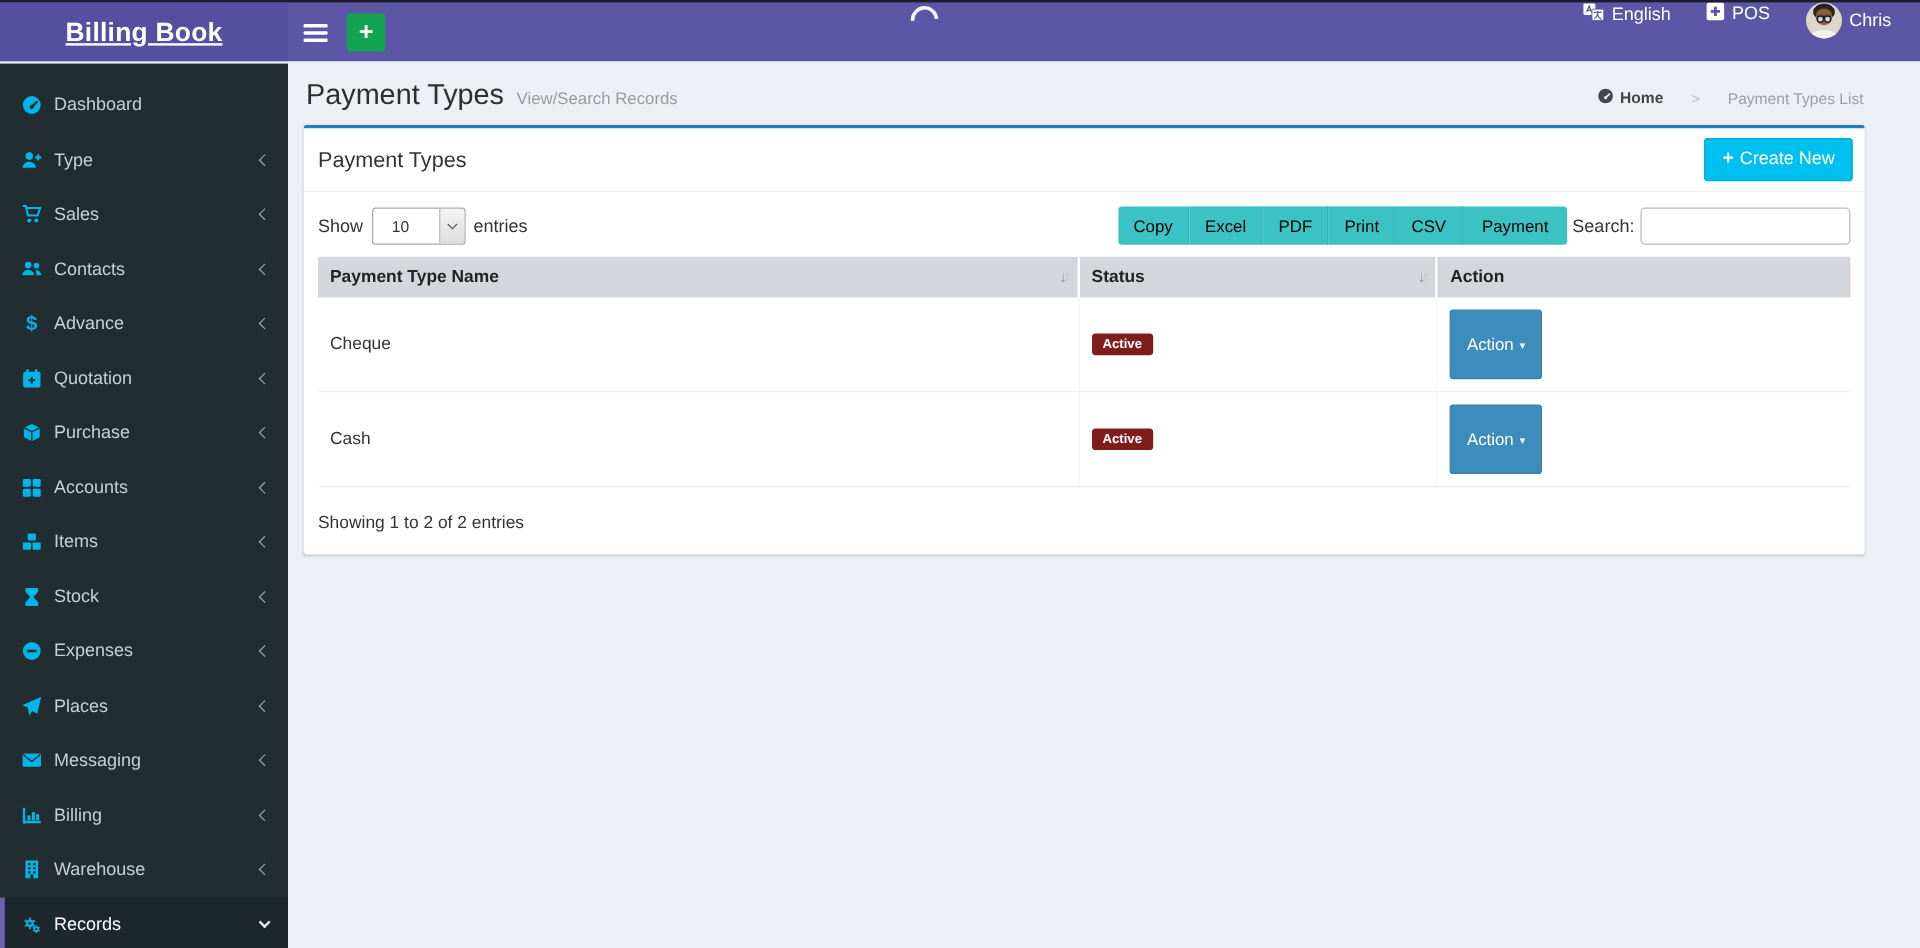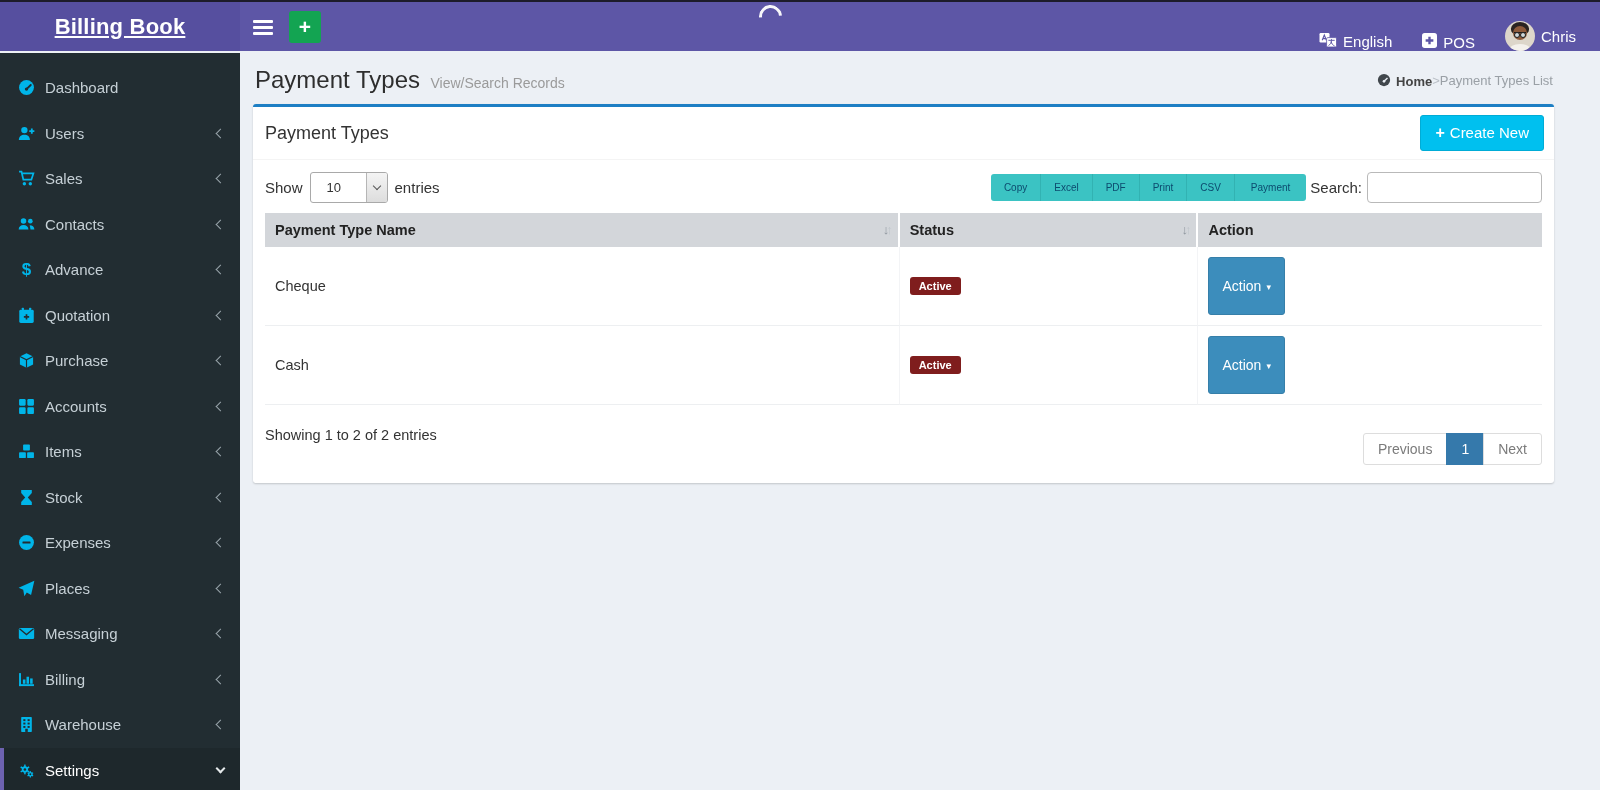--- a/index.html
+++ b/index.html
@@ -17,21 +17,21 @@
   .hamburger { width:20px; height:14px; position:relative; cursor:pointer; margin-right:16px; }
   .hamburger span, .hamburger span::before, .hamburger span::after {
       display:block; position:absolute; width:20px; height:3px; background:#fff; content:""; border-radius:1px; }
   .hamburger span { top:6px; }
   .hamburger span::before { top:-6px; } .hamburger span::after { top:6px; }
   .quick-add { width:32px; height:32px; background:#13a452; border:none; border-radius:3px;
                color:#fff; font-size:21px; font-weight:bold; line-height:28px; cursor:pointer; }
   .spinner { position:absolute; left:519px; top:3px; width:23px; height:23px; border-radius:50%;
              border:3px solid transparent; border-top-color:#fff; border-right-color:#fff;
              transform:rotate(-50deg); opacity:.95; }
-  .nav-right { display:flex; align-items:flex-end; gap:30px; padding-right:24px; color:#fff; font-size:15px; }
+  .nav-right { display:flex; align-items:flex-start; gap:30px; padding-right:24px; color:#fff; font-size:15px; }
   .nav-item { display:flex; align-items:center; gap:6px; cursor:pointer; }
   .avatar { width:30px; height:30px; border-radius:50%; background:#ddd6ca; position:relative; overflow:hidden; }
   .avatar .hair { position:absolute; top:1px; left:6px; width:18px; height:13px; border-radius:50% 50% 40% 40%; background:#2a2320; }
   .avatar .face { position:absolute; top:5px; left:8px; width:14px; height:14px; border-radius:50%; background:#8d5a3b; }
   .avatar .glasses { position:absolute; top:11px; left:9px; width:12px; height:4px;
                      border-top:1px solid #1c1c1c; }
   .avatar .glasses::before, .avatar .glasses::after { content:""; position:absolute; top:-1px; width:4px; height:4px;
                      border:1px solid #1c1c1c; border-radius:50%; background:#cfd8da; }
   .avatar .glasses::before { left:0; } .avatar .glasses::after { right:0; }
   .avatar .shoulders { position:absolute; bottom:-5px; left:4px; width:22px; height:12px;
@@ -49,21 +49,21 @@
   .dollar { color:#00b5e9; font-weight:bold; font-size:17px; width:17px; margin-right:10px; text-align:center; }
   .chev { width:7px; height:7px; display:inline-block; }
   .chev-left { border-top:1.5px solid #99a5ab; border-left:1.5px solid #99a5ab; transform:rotate(-45deg); }
   .chev-down { border-right:2px solid #e4e8ea; border-bottom:2px solid #e4e8ea; transform:rotate(45deg); margin-top:-3px; }
 
   
   .content { position:absolute; top:53px; left:240px; right:0; bottom:0; background:#ecf0f5; }
   .content-header { display:flex; justify-content:space-between; align-items:flex-end; padding:13px 15px 10px 15px; }
   .page-title { font-size:24px; font-weight:500; color:#2e2e2e; }
   .page-subtitle { font-size:14px; color:#9a9a9a; font-weight:400; margin-left:6px; }
-  .breadcrumb { font-size:13px; color:#9aa0a6; display:flex; align-items:flex-start; gap:0; padding-bottom:4px; padding-right:32px; }
+  .breadcrumb { font-size:13px; color:#9aa0a6; display:flex; align-items:flex-end; gap:23px; padding-bottom:4px; padding-right:32px; }
   .breadcrumb .home { color:#444; font-weight:bold; display:flex; align-items:center; gap:5px; cursor:pointer; }
   .breadcrumb .sep { color:#b9bfc6; }
 
   
   .box { margin:0 46px 0 13px; background:#fff; border-top:3px solid #1d7fc4; border-radius:3px;
          box-shadow:0 1px 2px rgba(0,0,0,.18); }
   .box-header { display:flex; justify-content:space-between; align-items:center; padding:8px 10px 8px 12px;
                 border-bottom:1px solid #f4f4f4; }
   .box-title { font-size:18px; color:#333; font-weight:500; }
   .btn-create { background:#00c0ef; color:#fff; border:1px solid #00acd6; border-radius:3px;
@@ -76,22 +76,22 @@
   .length-ctl { display:flex; align-items:center; gap:7px; font-size:15px; color:#333; }
   .fake-select { display:inline-flex; width:78px; height:31px; border:1px solid #a9a9a9; border-radius:3px;
                  background:#fff; overflow:hidden; cursor:pointer; }
   .fake-select .val { flex:1; font-size:13px; line-height:29px; padding-left:16px; color:#333; }
   .fake-select .arrow { width:21px; background:linear-gradient(#f4f4f4,#ddd); border-left:1px solid #b6b6b6;
                  display:flex; align-items:center; justify-content:center; }
   .fake-select .arrow i { width:6px; height:6px; border-right:1.5px solid #555; border-bottom:1.5px solid #555;
                  transform:rotate(45deg); margin-top:-3px; }
   .toolbar-right { display:flex; align-items:center; }
   .btn-group { display:flex; }
-  .btn-export { background:#3bc3c3; color:#0c4a6e; border:none; border-right:1px solid #32b2b2;
-                font-size:10px; padding:8px 13px; cursor:pointer; font-family:inherit; }
+  .btn-export { background:#3bc3c3; color:#000000; border:none; border-right:1px solid #32b2b2;
+                font-size:14px; padding:8px 13px; cursor:pointer; font-family:inherit; }
   .btn-group .btn-export:first-child { border-radius:3px 0 0 3px; }
   .btn-group .btn-export:last-child { border-radius:0 3px 3px 0; border-right:none; padding:8px 16px; }
   .search-ctl { display:flex; align-items:center; margin-left:4px; }
   .search-ctl label { font-size:15px; color:#333; margin-right:5px; }
   .search-ctl input { width:175px; height:31px; border:1px solid #b9b9b9; border-radius:4px;
                  padding:0 8px; font-size:14px; font-family:inherit; outline:none; }
 
   
   table.dt { width:100%; border-collapse:separate; border-spacing:0; }
   table.dt thead th { background:#d3d6da; text-align:left; font-size:14.5px; font-weight:bold; color:#222;
@@ -179,21 +179,21 @@
         <span class="lbl">Dashboard</span>
       </li>
       <li>
         <span class="icn">
             <svg viewBox="0 0 16 16" fill="#00b5e9">
               <circle cx="6" cy="4.8" r="3"></circle>
               <path d="M.8 14c0-3 2.3-4.8 5.2-4.8s5.2 1.8 5.2 4.8z"></path>
               <path d="M10.6 5.8h4.8M13 3.4v4.8" stroke="#00b5e9" stroke-width="1.7" fill="none"></path>
             </svg>
           </span>
-        <span class="lbl">Users</span>
+        <span class="lbl">Type</span>
         <span class="chev chev-left"></span>
       </li>
       <li>
         <span class="icn">
             <svg viewBox="0 0 16 16">
               <path d="M1 1.6h2.3L5 9h7.6l1.9-5.8H4" fill="none" stroke="#00b5e9" stroke-width="1.6"></path>
               <circle cx="6" cy="12.9" r="1.6" fill="#00b5e9"></circle>
               <circle cx="11.6" cy="12.9" r="1.6" fill="#00b5e9"></circle>
             </svg>
           </span>
@@ -339,21 +339,21 @@
               <rect x="5.8" y="2.4" width="1.4" height="9.2" transform="rotate(120 6.5 7)"></rect>
               <circle cx="6.5" cy="7" r="2.9"></circle>
               <circle cx="6.5" cy="7" r="1.2" fill="#1e282c"></circle>
               <rect x="11" y="8.6" width="1.2" height="6"></rect>
               <rect x="11" y="8.6" width="1.2" height="6" transform="rotate(60 11.6 11.6)"></rect>
               <rect x="11" y="8.6" width="1.2" height="6" transform="rotate(120 11.6 11.6)"></rect>
               <circle cx="11.6" cy="11.6" r="2.1"></circle>
               <circle cx="11.6" cy="11.6" r=".9" fill="#1e282c"></circle>
             </svg>
           </span>
-        <span class="lbl">Settings</span>
+        <span class="lbl">Records</span>
         <span class="chev chev-down"></span>
       </li>
     </ul>
   </aside>
 
   <main class="content">
 
     <div class="content-header">
       <div>
         <span class="page-title">Payment Types</span>
@@ -438,23 +438,18 @@
             <tr>
               <td>Cash</td>
               <td><span class="badge-active">Active</span></td>
               <td><button class="btn-action"><span>Action</span><span class="caret">▾</span></button></td>
             </tr>
           </tbody>
         </table>
 
         <div class="table-footer">
           <span class="dt-info">Showing 1 to 2 of 2 entries</span>
-          <div class="pagination">
-            <button class="pg first">Previous</button>
-            <button class="pg active">1</button>
-            <button class="pg last">Next</button>
-          </div>
         </div>
 
       </div>
     </div>
   </main>
 </div>
 
 </body></html>

